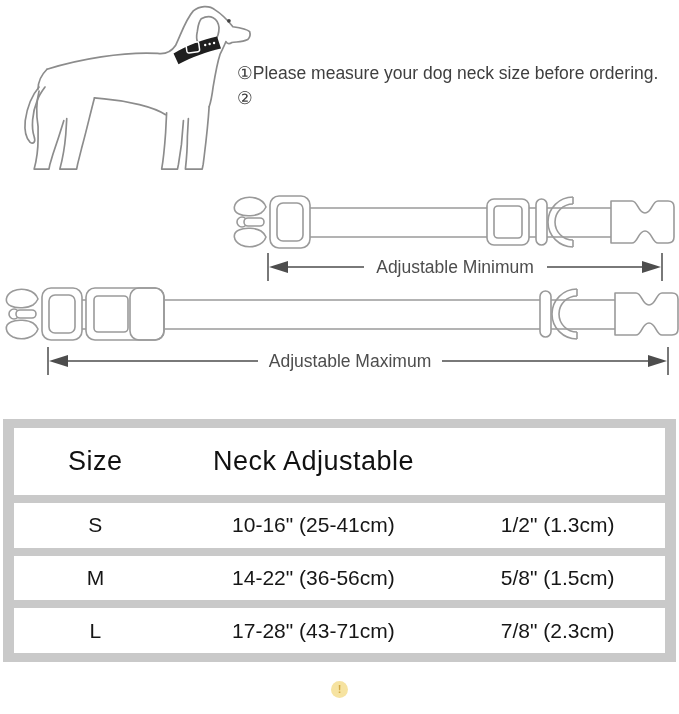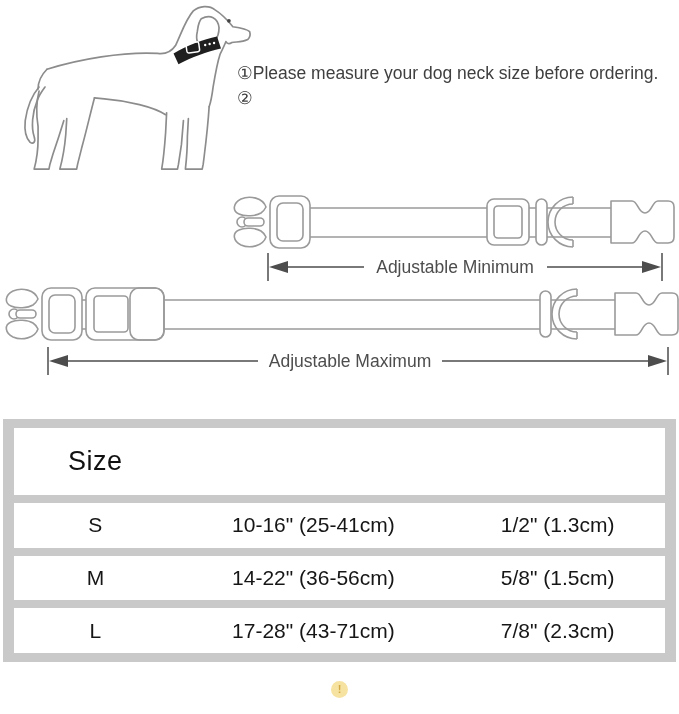--- a/index.html
+++ b/index.html
@@ -173,20 +173,21 @@
       <text x="320" y="23" text-anchor="middle">Adjustable Maximum</text>
       <line x1="412" y1="17" x2="620" y2="17"></line>
       <polygon points="637,17 618,11 618,23"></polygon>
       <line x1="638" y1="3" x2="638" y2="31"></line>
     </svg>
   </div>
 
   <div class="size-table">
     <div class="t-row t-header">
       <div class="t-cell c-size">Size</div>
+      <div class="t-cell c-neck">Neck Adjustable</div>
     </div>
     <div class="t-row t-data">
       <div class="t-cell c-size">S</div>
       <div class="t-cell c-neck">10-16" (25-41cm)</div>
       <div class="t-cell c-width">1/2" (1.3cm)</div>
     </div>
     <div class="t-row t-data">
       <div class="t-cell c-size">M</div>
       <div class="t-cell c-neck">14-22" (36-56cm)</div>
       <div class="t-cell c-width">5/8" (1.5cm)</div>

